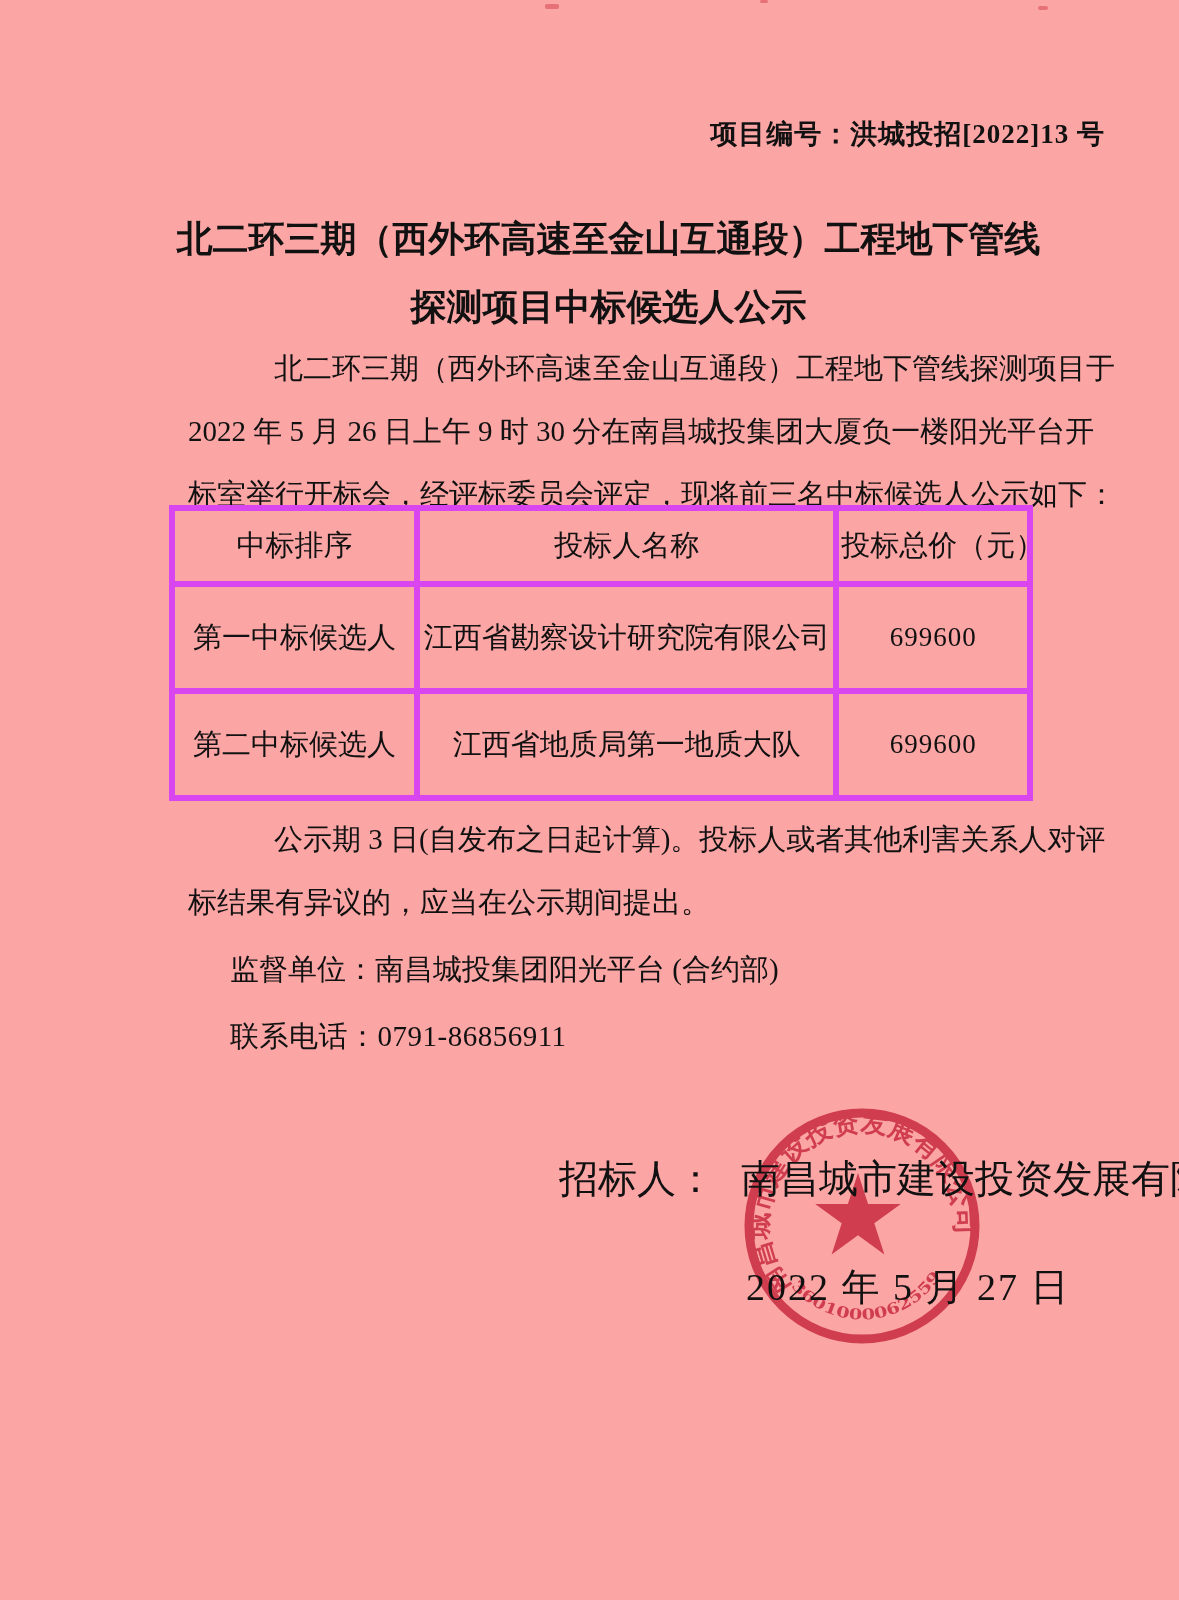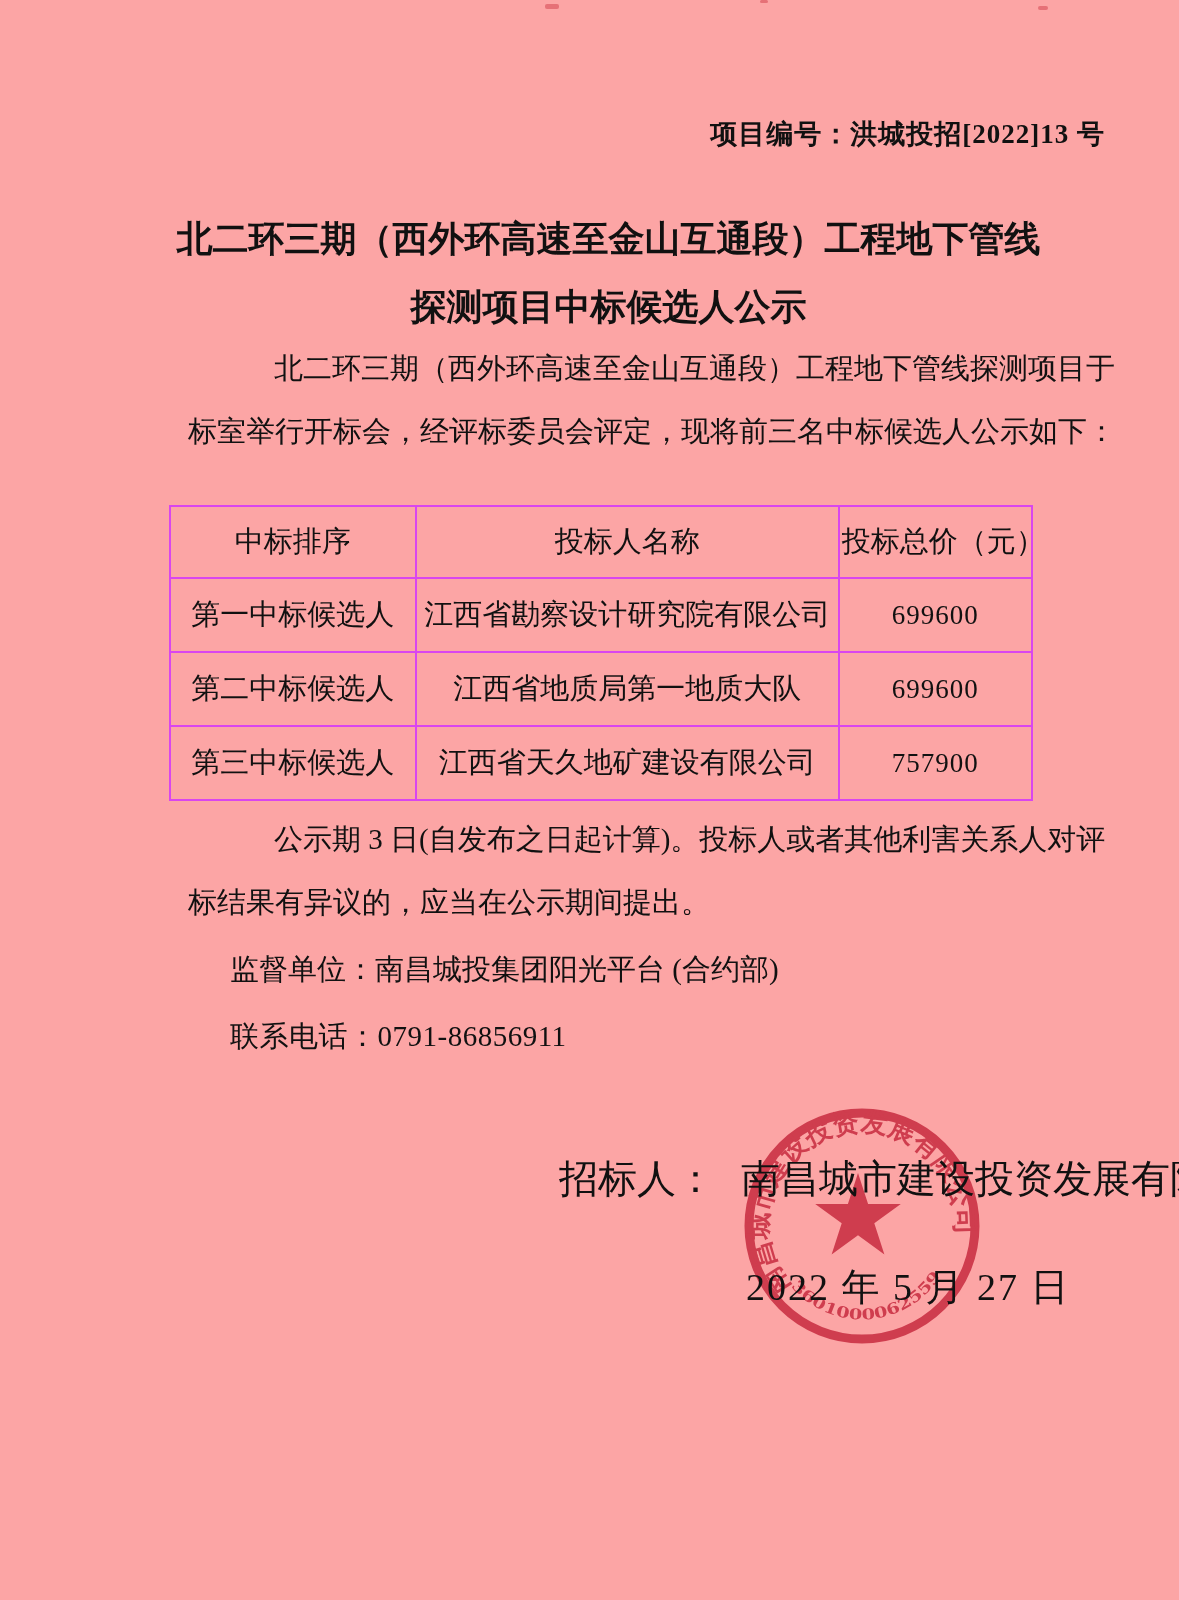--- a/index.html
+++ b/index.html
@@ -36,21 +36,21 @@
   .para1{top:337px;}
   .para2{top:808px;}
   table.bid-table{
     position:absolute;top:505px;left:169px;
     width:864px;height:296px;
     border-collapse:collapse;
     table-layout:fixed;
     font-size:29px;
   }
   table.bid-table th,table.bid-table td{
-    border:2px solid #d946ef;
+    border:6px solid #d946ef;
     text-align:center;vertical-align:middle;
     font-weight:normal;
     padding:0 2px;
     overflow:hidden;white-space:nowrap;
   }
   table.bid-table thead th{height:70px;}
   table.bid-table tbody td{height:72px;}
   .col-rank{width:28.4%;}
   .col-bidder{width:49.4%;margin-top:12px;}
   .col-price{width:22.2%;}
@@ -92,20 +92,21 @@
 
   <div class="abs doc-number">项目编号：洪城投招[2022]13 号</div>
 
   <div class="abs title">
     <div>北二环三期（西外环高速至金山互通段）工程地下管线</div>
     <div>探测项目中标候选人公示</div>
   </div>
 
   <div class="abs para para1">
     <div class="line indent">北二环三期（西外环高速至金山互通段）工程地下管线探测项目于</div>
+    <div class="line">2022 年 5 月 26 日上午 9 时 30 分在南昌城投集团大厦负一楼阳光平台开</div>
     <div class="line">标室举行开标会，经评标委员会评定，现将前三名中标候选人公示如下：</div>
   </div>
 
   <table class="bid-table">
     <thead>
       <tr>
         <th class="col-rank">中标排序</th>
         <th class="col-bidder">投标人名称</th>
         <th class="col-price">投标总价（元）</th>
       </tr>
@@ -113,25 +114,20 @@
     <tbody>
       <tr>
         <td>第一中标候选人</td>
         <td>江西省勘察设计研究院有限公司</td>
         <td class="price">699600</td>
       </tr>
       <tr>
         <td>第二中标候选人</td>
         <td>江西省地质局第一地质大队</td>
         <td class="price">699600</td>
-      </tr>
-      <tr>
-        <td>第三中标候选人</td>
-        <td>江西省天久地矿建设有限公司</td>
-        <td class="price">757900</td>
       </tr>
     </tbody>
   </table>
 
   <div class="abs para para2">
     <div class="line indent">公示期 3 日(自发布之日起计算)。投标人或者其他利害关系人对评</div>
     <div class="line">标结果有异议的，应当在公示期间提出。</div>
   </div>
 
   <div class="abs supervisor">监督单位：南昌城投集团阳光平台 (合约部)</div>

